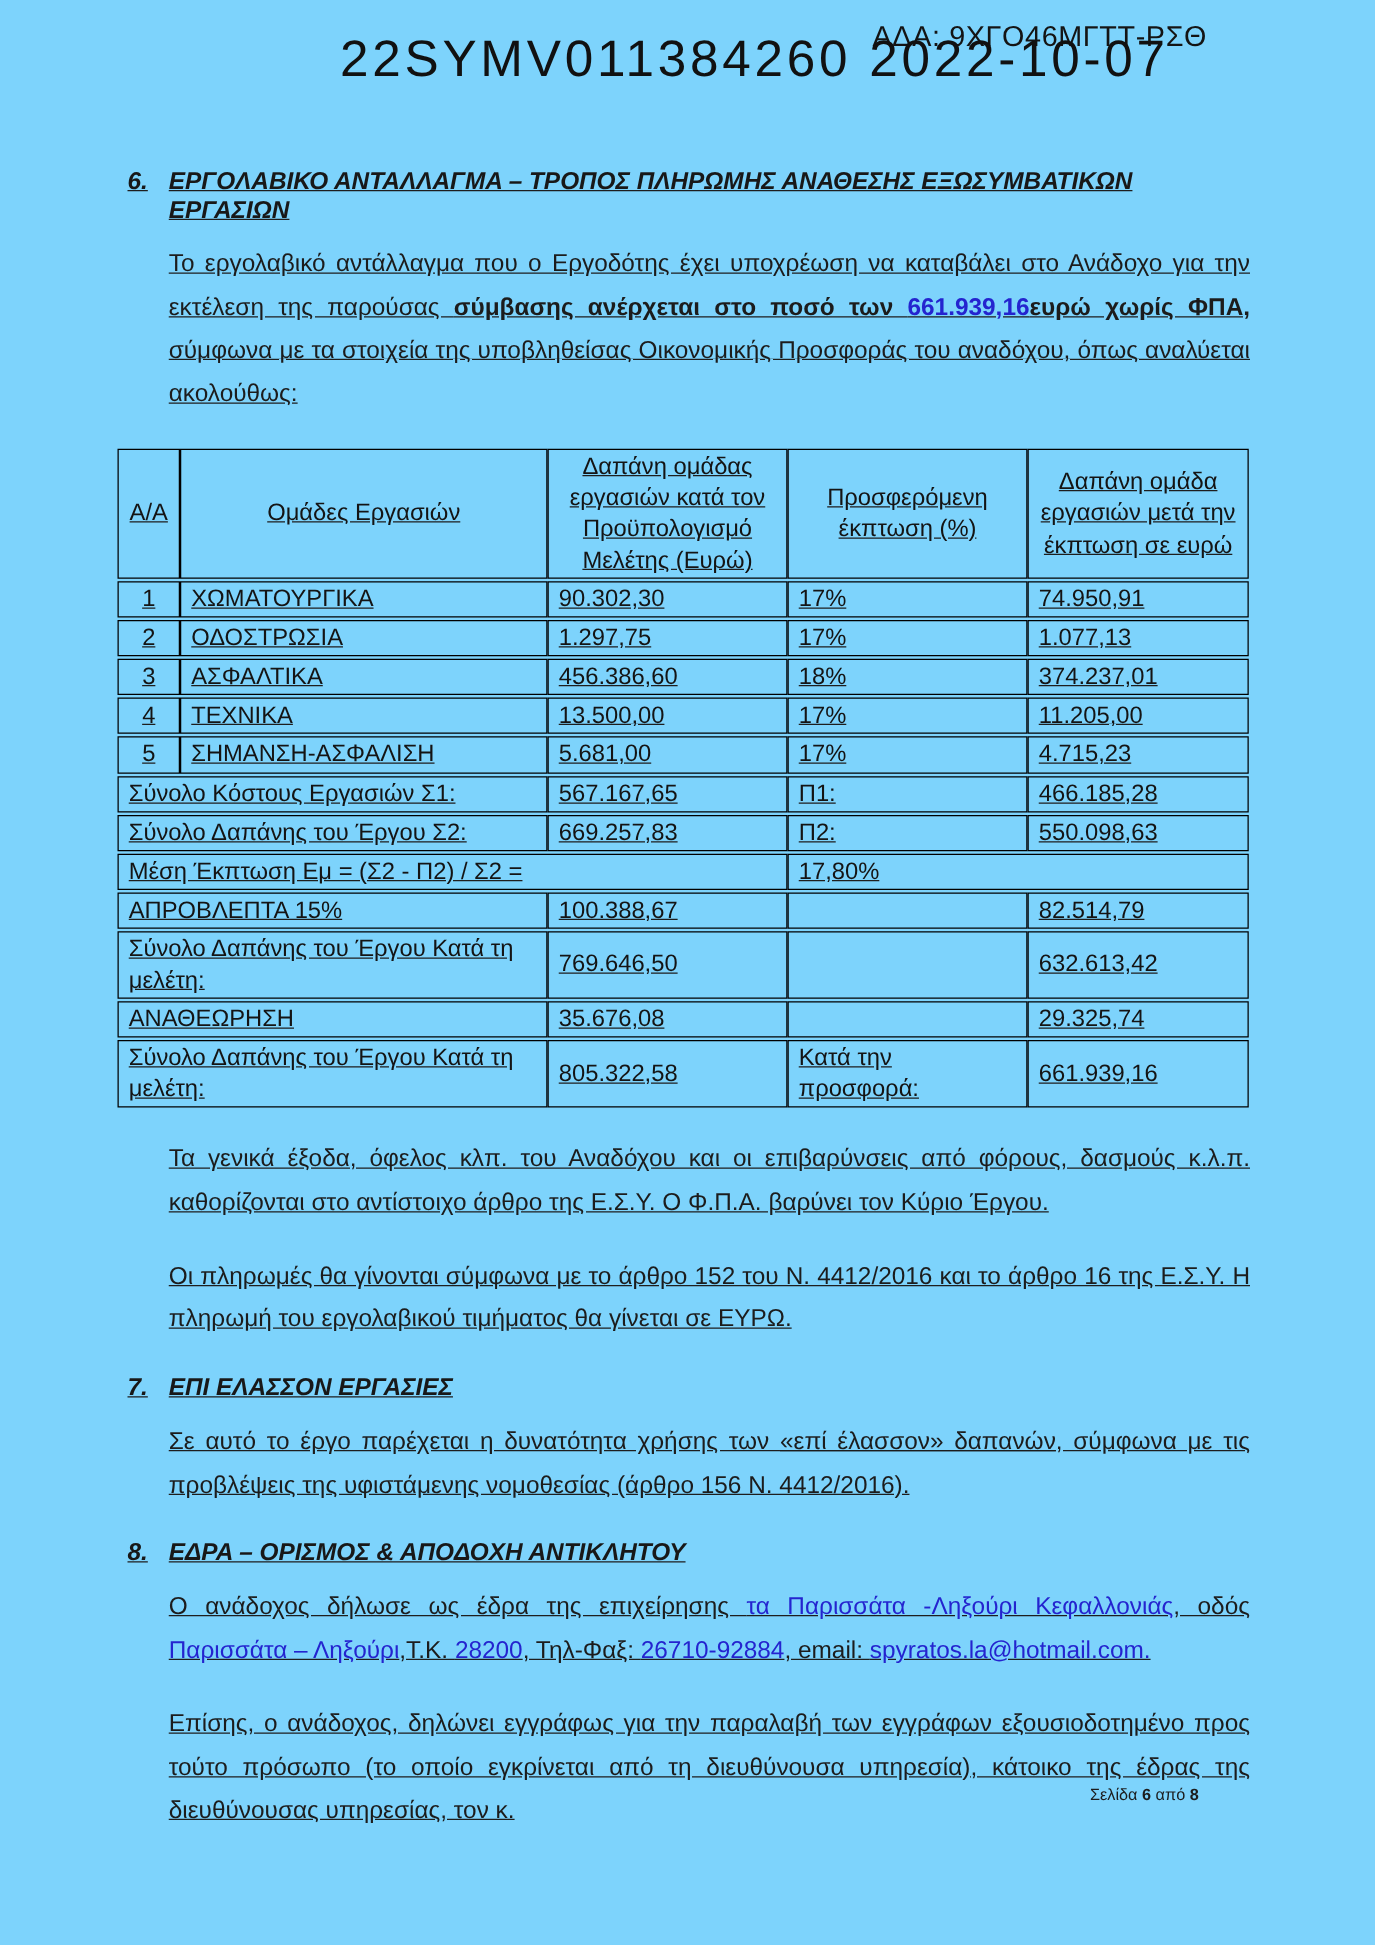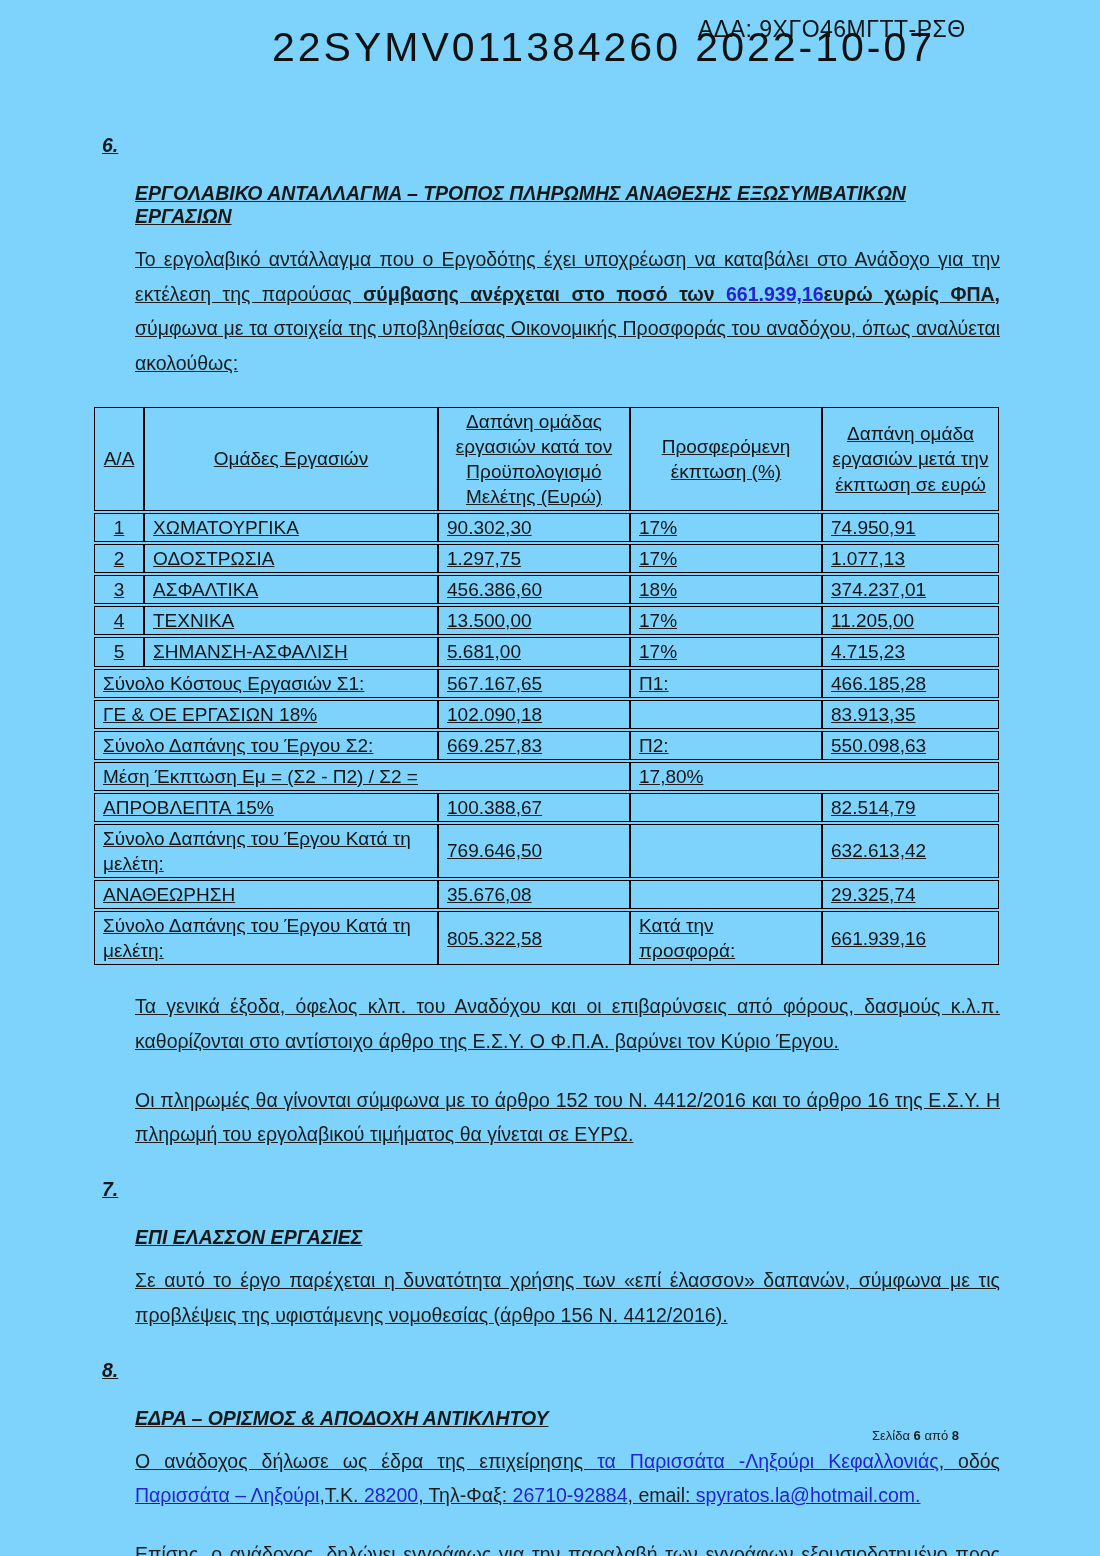--- a/index.html
+++ b/index.html
@@ -18,21 +18,21 @@
     font-size:23px;color:#141414;letter-spacing:.5px;white-space:nowrap;
   }
   .doc-title{
     position:absolute;left:272px;top:24px;
     font-size:41px;color:#111;letter-spacing:3px;white-space:nowrap;
   }
   
   .content{padding:108px 100px 0 93px;}
   .sec-h{display:flex;margin:26px 0 10px 0;font-weight:bold;font-style:italic;font-size:19.5px;color:#181818;}
   .sec-num{flex:0 0 42px;padding-left:9px;box-sizing:border-box;}
-  .sec-title{flex:1;margin-top:48px;}
+  .sec-title{flex:1;}
   p.body{
     margin:14px 0 24px 42px;
     font-size:19.5px;line-height:1.78;text-align:justify;color:#1c1c1c;
   }
   .b{font-weight:bold;}
   .blue{color:#2424cf;}
   .u{text-decoration:underline;}
   
   table.tbl{
     border-collapse:separate;border-spacing:0 2.5px;
@@ -125,26 +125,20 @@
         <td class="r">17%</td>
         <td class="r">4.715,23</td>
       </tr>
       <tr>
         <td class="r" colspan="2">Σύνολο Κόστους Εργασιών Σ1:</td>
         <td class="r">567.167,65</td>
         <td class="r">Π1:</td>
         <td class="r">466.185,28</td>
       </tr>
       <tr>
-        <td class="l" colspan="2">ΓΕ &amp; ΟΕ ΕΡΓΑΣΙΩΝ 18%</td>
-        <td class="r">102.090,18</td>
-        <td></td>
-        <td class="r">83.913,35</td>
-      </tr>
-      <tr>
         <td class="r" colspan="2">Σύνολο Δαπάνης του Έργου Σ2:</td>
         <td class="r">669.257,83</td>
         <td class="r">Π2:</td>
         <td class="r">550.098,63</td>
       </tr>
       <tr>
         <td class="l" colspan="3">Μέση Έκπτωση Εμ = (Σ2 - Π2) / Σ2 =</td>
         <td class="l" colspan="2">17,80%</td>
       </tr>
       <tr>

